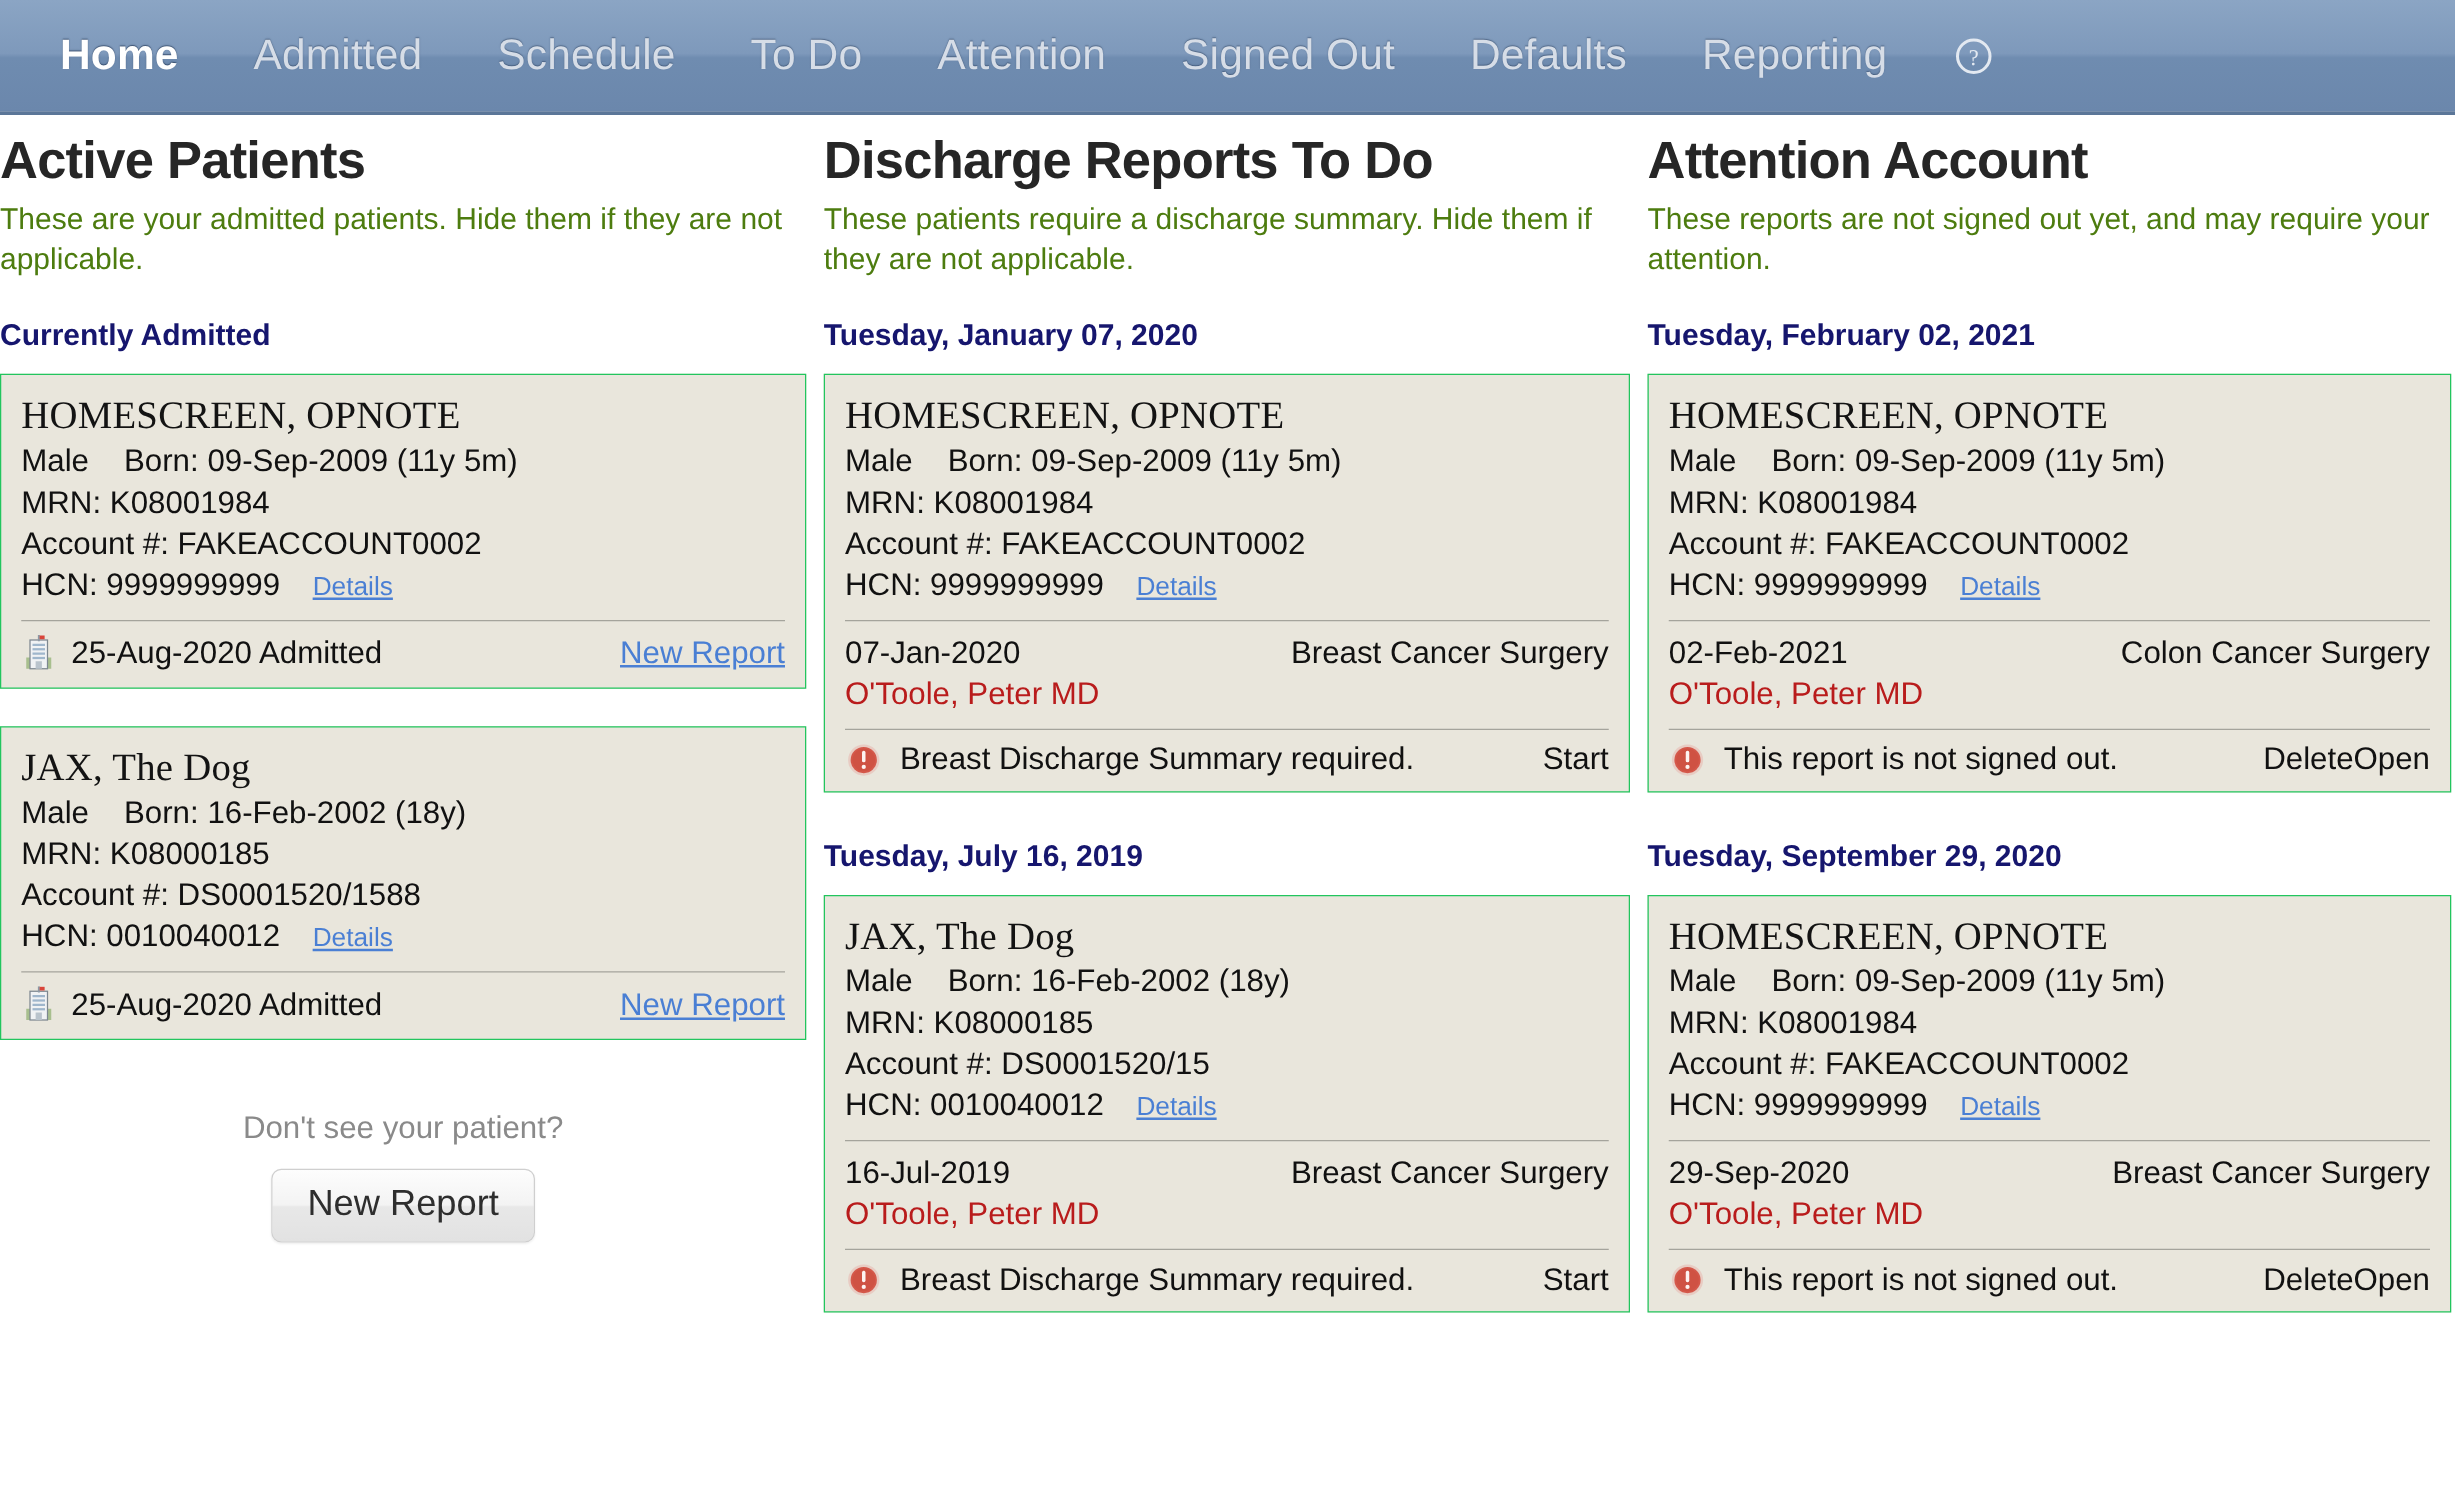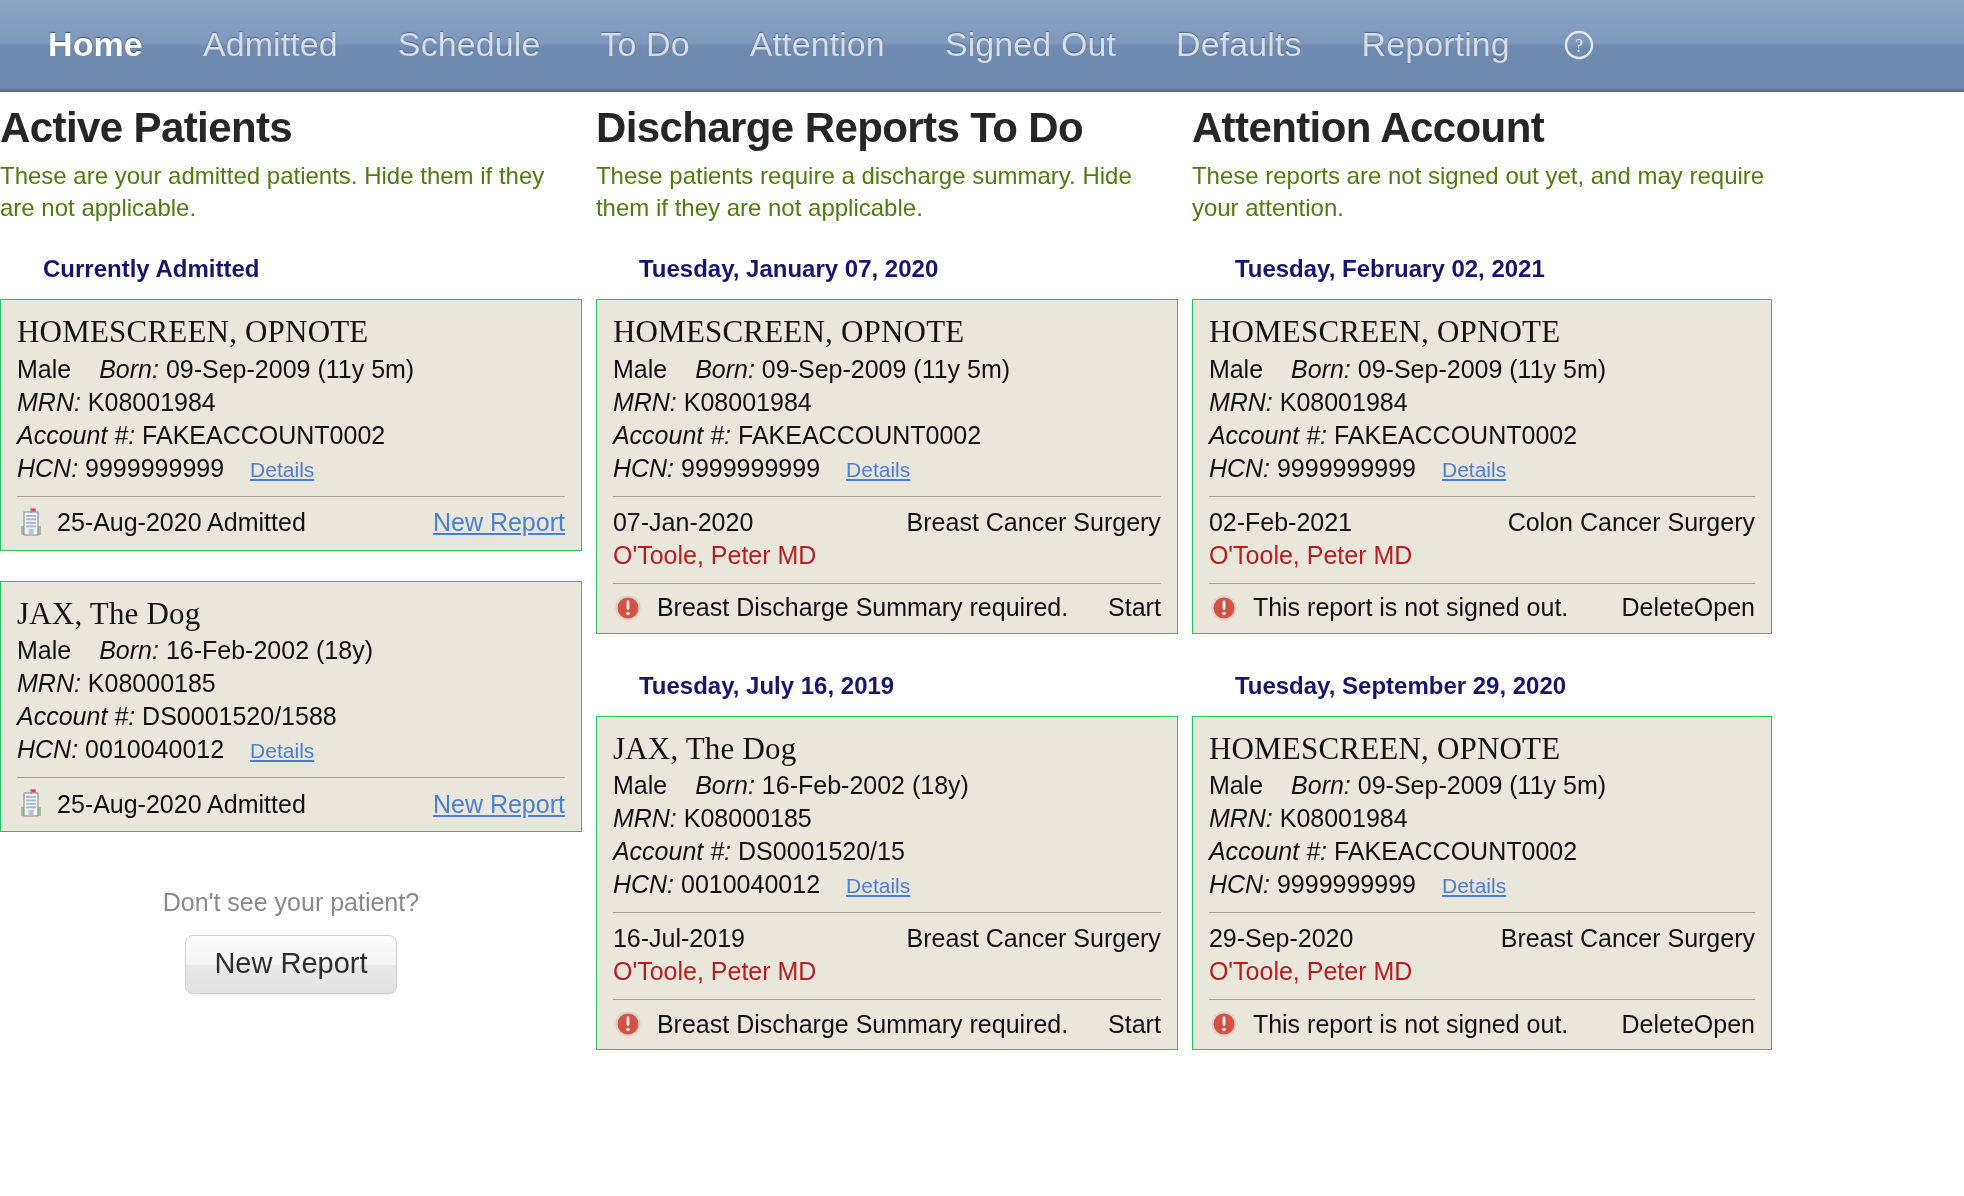--- a/index.html
+++ b/index.html
@@ -42,21 +42,21 @@
     height: 34px;
     display: flex;
     align-items: center;
     justify-content: center;
     cursor: pointer;
   }
 
   
   .columns {
     display: flex;
-    width: 1772px;
+    width: 1961px;
     padding-top: 14px;
   }
 
   .col-1 { width: 660px; padding-right: 14px; }
   .col-2 { width: 660px; padding-right: 14px; }
   .col-3 { width: 644px; }
 
   .col-title {
     font-size: 42px;
     font-weight: bold;
@@ -71,21 +71,20 @@
     line-height: 1.35;
     padding-bottom: 22px;
     max-width: 650px;
   }
 
   .date-head {
     font-size: 24px;
     font-weight: bold;
     color: #16166e;
     padding: 8px 0 16px 0;
-    margin-left: 43px;
   }
 
   
   .card {
     background: #e9e6dc;
     border: 1px solid #22c55e;
     margin-bottom: 30px;
     padding: 12px 16px 10px 16px;
   }
   .p-name {
@@ -95,21 +94,21 @@
     line-height: 1.28;
     letter-spacing: 0.2px;
     padding-bottom: 1px;
   }
   .p-line {
     font-size: 25px;
     color: #111111;
     line-height: 1.32;
     white-space: nowrap;
   }
-  .p-line .lbl { font-style: italic; }
+  .p-line .lbl { }
   .p-line .sex { padding-right: 28px; }
   .p-line .dlink {
     color: #4a7fd4;
     text-decoration: underline;
     font-size: 21px;
     font-style: normal;
     padding-left: 26px;
     cursor: pointer;
   }
 

